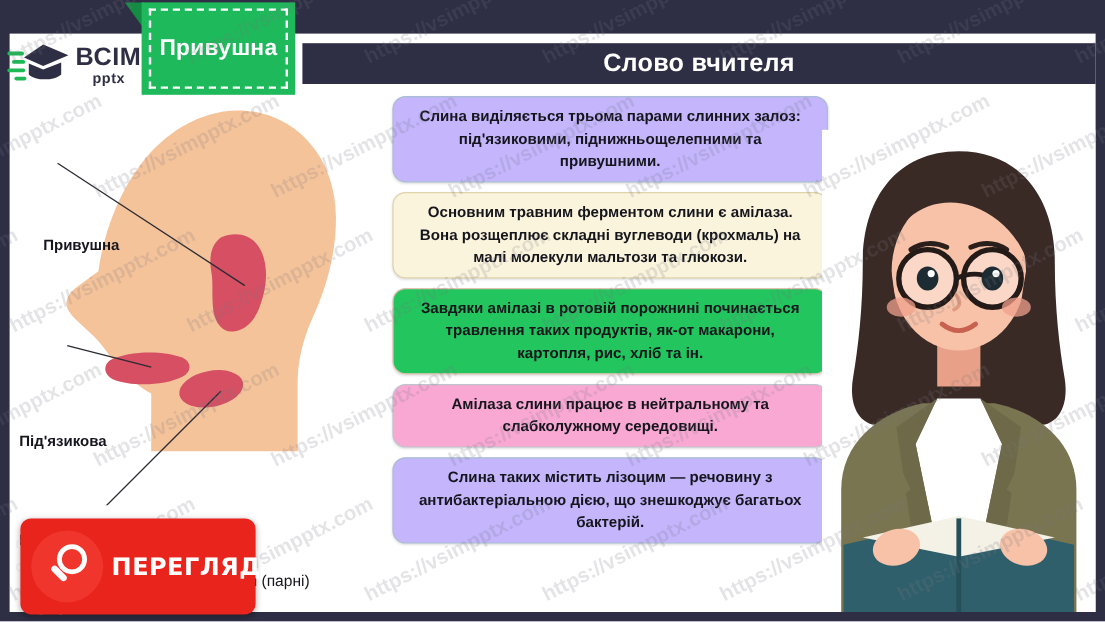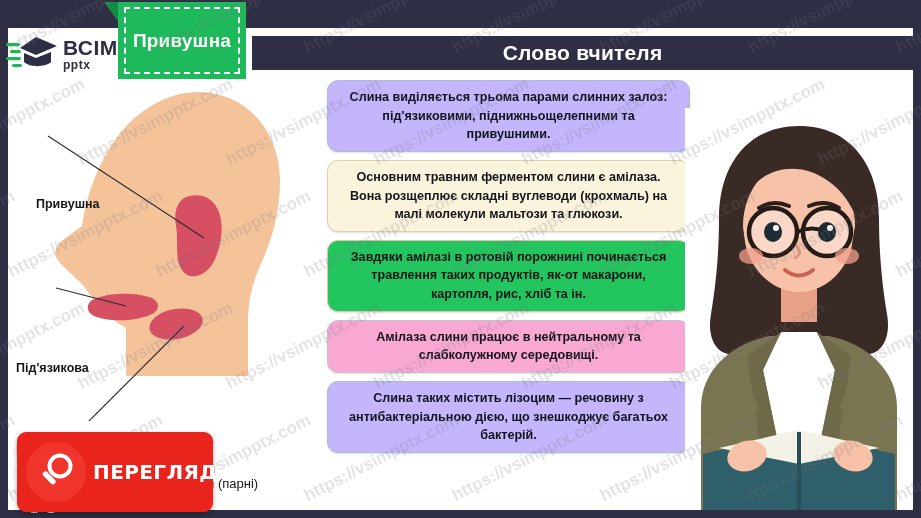--- a/index.html
+++ b/index.html
@@ -44,21 +44,21 @@
     gap: 5px;
     z-index: 12;
   }
   .logo-mark { width: 52px; height: 40px; flex: 0 0 auto; }
   .logo-wordmark { display: flex; flex-direction: column; line-height: 1; }
   .logo-wordmark .big {
     font-size: 21px; font-weight: 700; color: #2e2e44; letter-spacing: .5px;
   }
   .logo-wordmark .small {
     font-size: 12px; font-weight: 700; color: #2e2e44; letter-spacing: .5px;
-    margin-top: 1px;
+    margin-left: 14px; margin-top: 1px;
   }
 
   
   .date-badge {
     position: absolute;
     left: 118px;
     top: 2px;
     width: 128px;
     height: 77px;
     background: #1eb95a;

